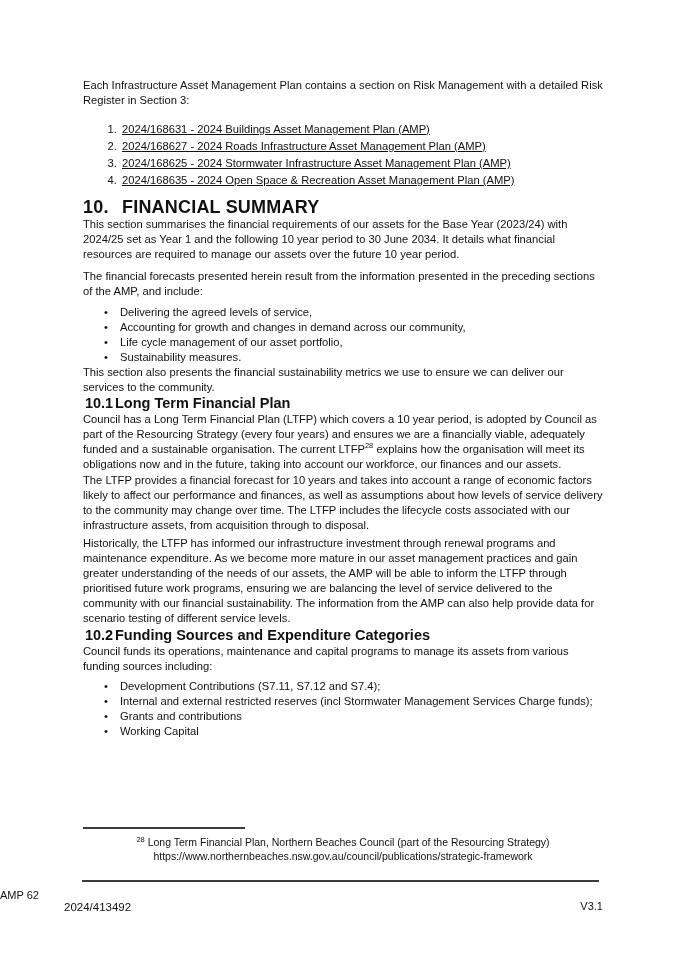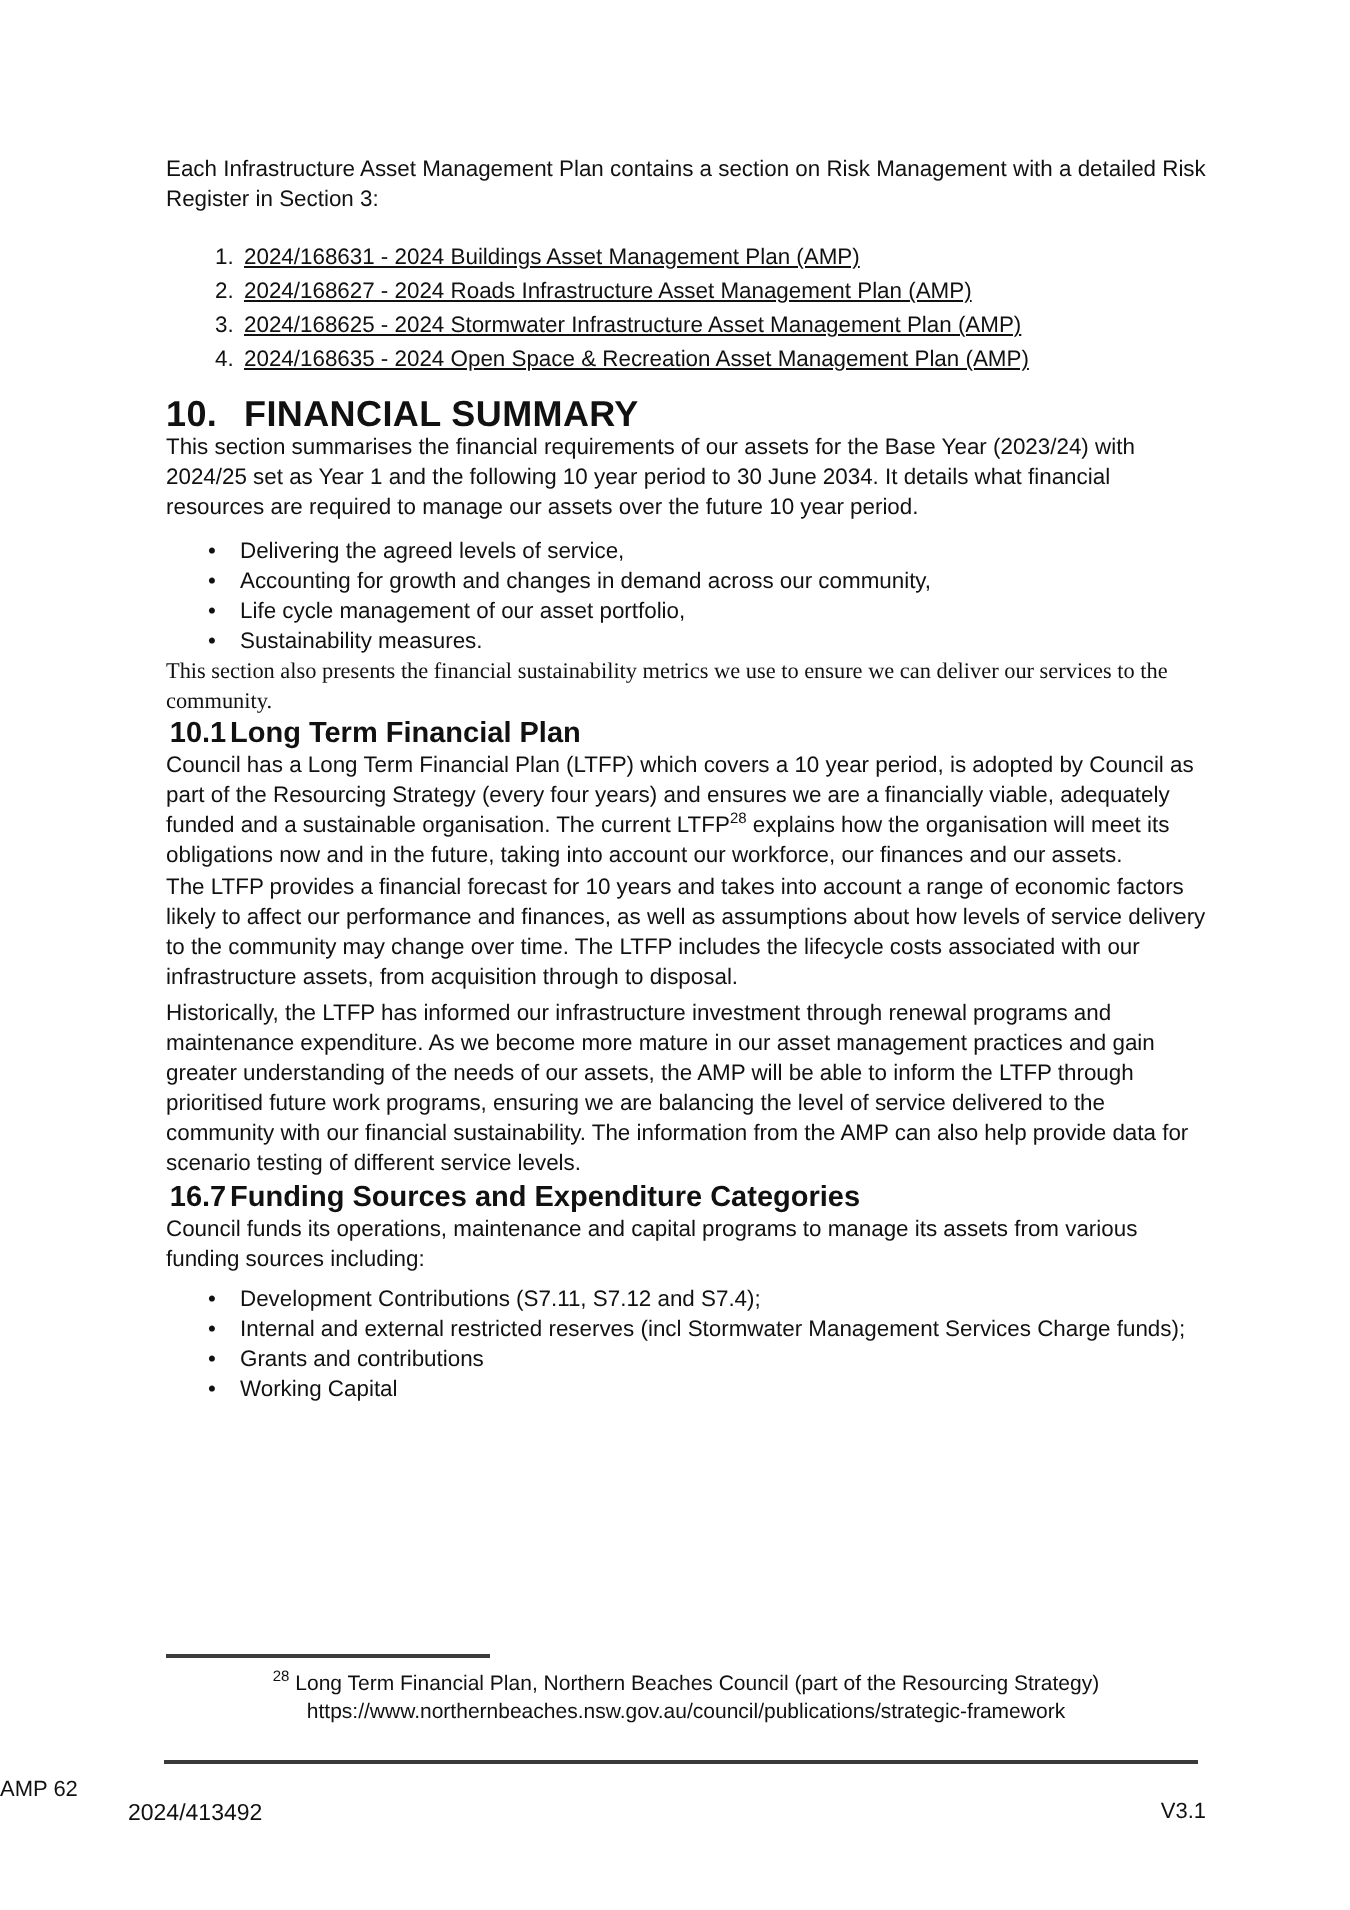--- a/index.html
+++ b/index.html
@@ -20,21 +20,21 @@
   }
   p { margin:0; }
   .mb13 { margin-bottom:13px; }
   .mb11 { margin-bottom:11px; }
   .mb8  { margin-bottom:8px; }
   .mb7  { margin-bottom:7px; }
   .mb6  { margin-bottom:6px; }
   .mb5  { margin-bottom:5px; }
   .mb3  { margin-bottom:3px; }
   .mb1  { margin-bottom:1px; }
-  .mb0  { margin-bottom:0;font-family:Liberation Serif, serif; }
+  .mb0  { margin-bottom:0; }
 
   ol.doc-list {
     margin:0 0 8px 0;
     padding-left:37px;
     text-decoration:underline;
   }
   ol.doc-list li {
     line-height:17px;
     padding-left:2px;
   }
@@ -127,39 +127,40 @@
     <li>2024/168631 - 2024 Buildings Asset Management Plan (AMP)</li>
     <li>2024/168627 - 2024 Roads Infrastructure Asset Management Plan (AMP)</li>
     <li>2024/168625 - 2024 Stormwater Infrastructure Asset Management Plan (AMP)</li>
     <li>2024/168635 - 2024 Open Space &amp; Recreation Asset Management Plan (AMP)</li>
   </ol>
 
   <h1 class="sec mb11"><span class="sec-num">10.</span><span>FINANCIAL SUMMARY</span></h1>
 
   <p class="mb7">This section summarises the financial requirements of our assets for the Base Year (2023/24) with 2024/25 set as Year 1 and the following 10 year period to 30 June 2034. It details what financial resources are required to manage our assets over the future 10 year period.</p>
 
+  <p class="mb6">The financial forecasts presented herein result from the information presented in the preceding sections of the AMP, and include:</p>
 
   <ul class="bullets mb8">
     <li>Delivering the agreed levels of service,</li>
     <li>Accounting for growth and changes in demand across our community,</li>
     <li>Life cycle management of our asset portfolio,</li>
     <li>Sustainability measures.</li>
   </ul>
 
   <p class="mb0">This section also presents the financial sustainability metrics we use to ensure we can deliver our services to the community.</p>
 
   <h2 class="sec mb6"><span class="sec-num">10.1</span><span>Long Term Financial Plan</span></h2>
 
   <p class="mb1"><span>Council has a Long Term Financial Plan (LTFP) which covers a 10 year period, is adopted by Council as part of the Resourcing Strategy (every four years) and ensures we are a financially viable, adequately funded and a sustainable organisation. The current LTFP</span><sup class="fnref">28</sup><span> explains how the organisation will meet its obligations now and in the future, taking into account our workforce, our finances and our assets.</span></p>
 
   <p class="mb3">The LTFP provides a financial forecast for 10 years and takes into account a range of economic factors likely to affect our performance and finances, as well as assumptions about how levels of service delivery to the community may change over time. The LTFP includes the lifecycle costs associated with our infrastructure assets, from acquisition through to disposal.</p>
 
   <p class="mb1">Historically, the LTFP has informed our infrastructure investment through renewal programs and maintenance expenditure. As we become more mature in our asset management practices and gain greater understanding of the needs of our assets, the AMP will be able to inform the LTFP through prioritised future work programs, ensuring we are balancing the level of service delivered to the community with our financial sustainability. The information from the AMP can also help provide data for scenario testing of different service levels.</p>
 
-  <h2 class="sec mb7"><span class="sec-num">16.7</span><span>Funding Sources and Expenditure Categories</span></h2>
+  <h2 class="sec mb7"><span class="sec-num">10.2</span><span>Funding Sources and Expenditure Categories</span></h2>
 
   <p class="mb5">Council funds its operations, maintenance and capital programs to manage its assets from various funding sources including:</p>
 
   <ul class="bullets">
     <li>Development Contributions (S7.11, S7.12 and S7.4);</li>
     <li>Internal and external restricted reserves (incl Stormwater Management Services Charge funds);</li>
     <li>Grants and contributions</li>
     <li>Working Capital</li>
   </ul>
 

